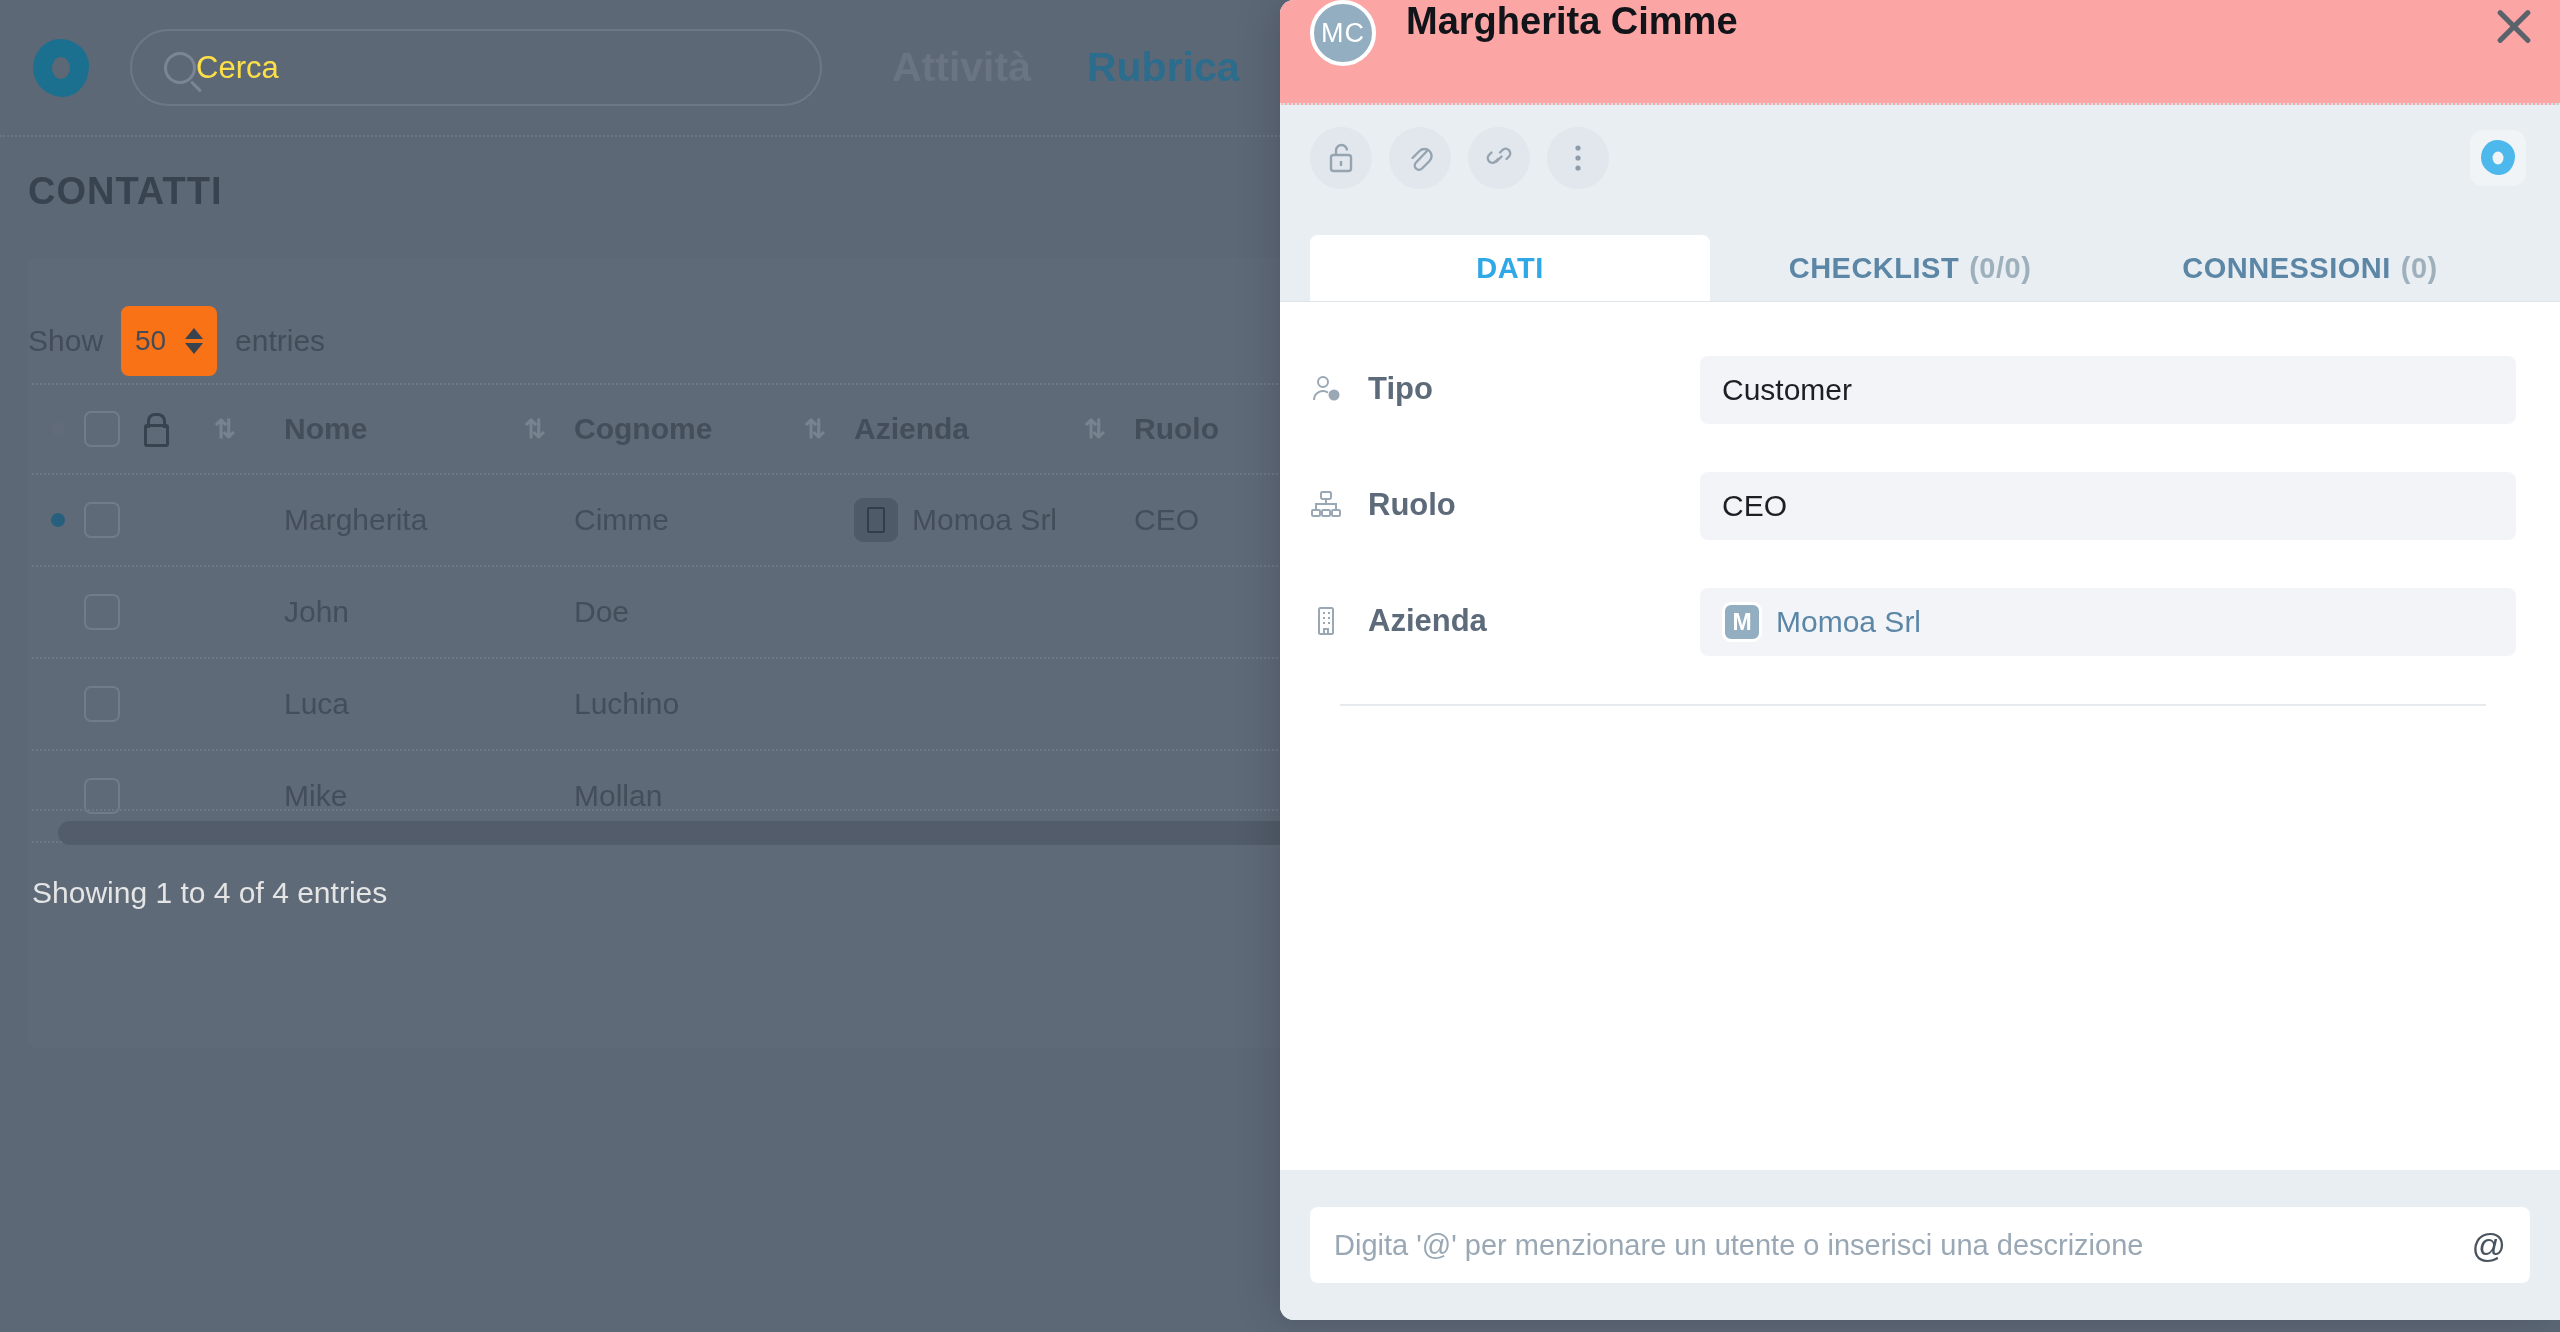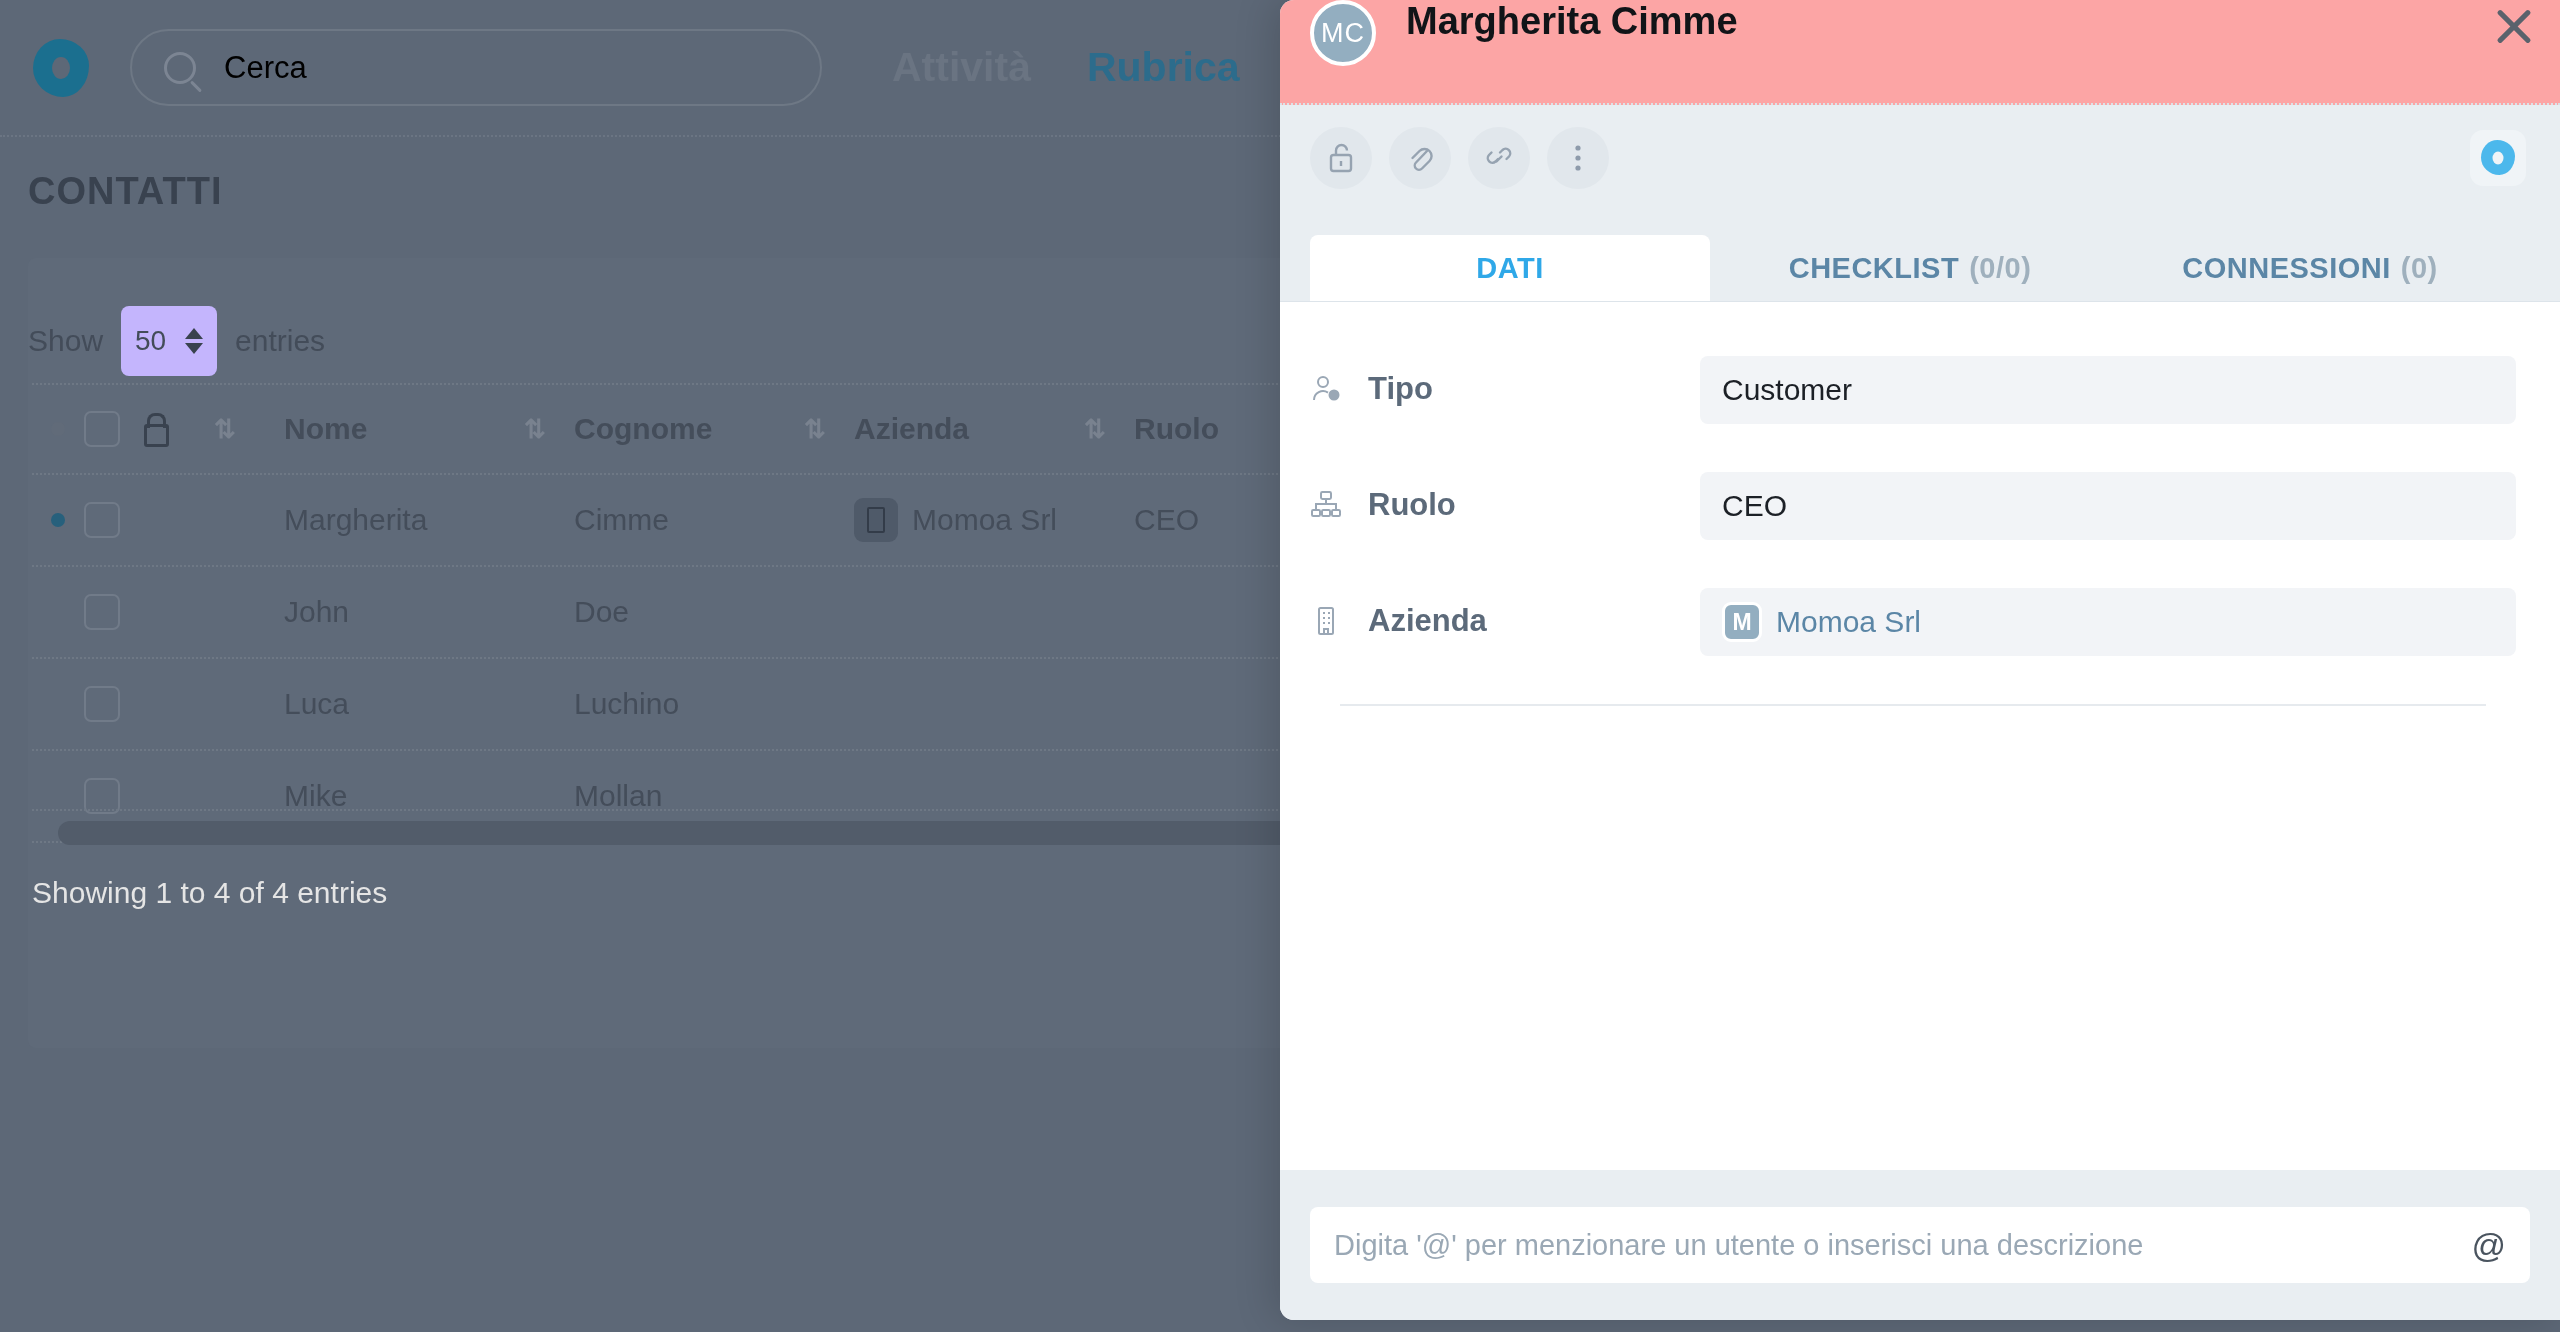--- a/index.html
+++ b/index.html
@@ -50,21 +50,21 @@
   .search-glass {
     width: 32px; height: 32px; border: 3px solid #7c8593;
     border-radius: 50%; position: relative; flex: none;
   }
   .search-glass::after {
     content: ""; position: absolute; right: -10px; bottom: -7px;
     width: 14px; height: 3px; background: #7c8593;
     transform: rotate(45deg); border-radius: 2px;
   }
   #search-placeholder {
-    margin-left: 28px; font-size: 31px; color: #000000;
+    font-size: 31px; color: #fde047;
   }
   #nav { display: flex; align-items: center; margin-left: 70px; gap: 56px; }
   .nav-item { font-size: 41px; font-weight: bold; color: #6e7embed; color: #6d7embed; }
   .nav-item { color: #6c7embed; }
   .nav-item { color: #6a7482; }
   .nav-item.active { color: #2c6c8c; }
 
   
   #page-title {
     position: absolute; left: 28px; top: 170px;
@@ -79,21 +79,21 @@
     background: #5f6a79;
     border-radius: 8px;
   }
   #length-ctl {
     position: absolute; left: 0px; top: 48px;
     display: flex; align-items: center; gap: 18px;
     font-size: 30px; color: #434c59;
   }
   #length-select {
     width: 96px; height: 70px; border-radius: 8px;
-    background: #c4b5fd;
+    background: #f97316;
     display: flex; align-items: center; justify-content: space-between;
     padding: 0 14px;
     font-size: 28px; color: #434c59;
   }
   .spin { display: flex; flex-direction: column; gap: 4px; align-items:center; }
   .spin i {
     display:block; width: 0; height: 0;
     border-left: 9px solid transparent; border-right: 9px solid transparent;
   }
   .spin i.up { border-bottom: 11px solid #39424f; }

